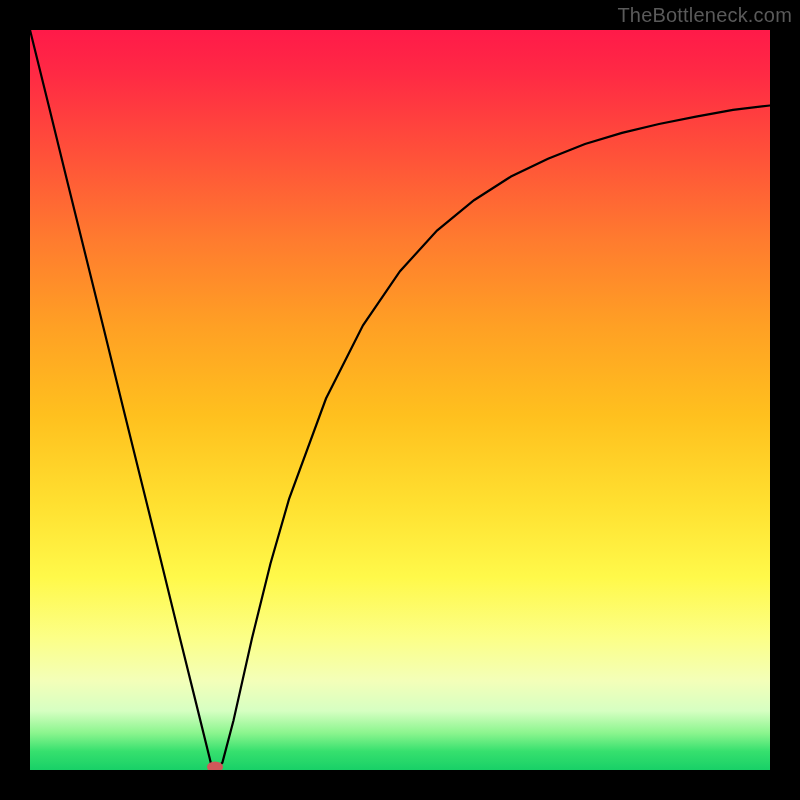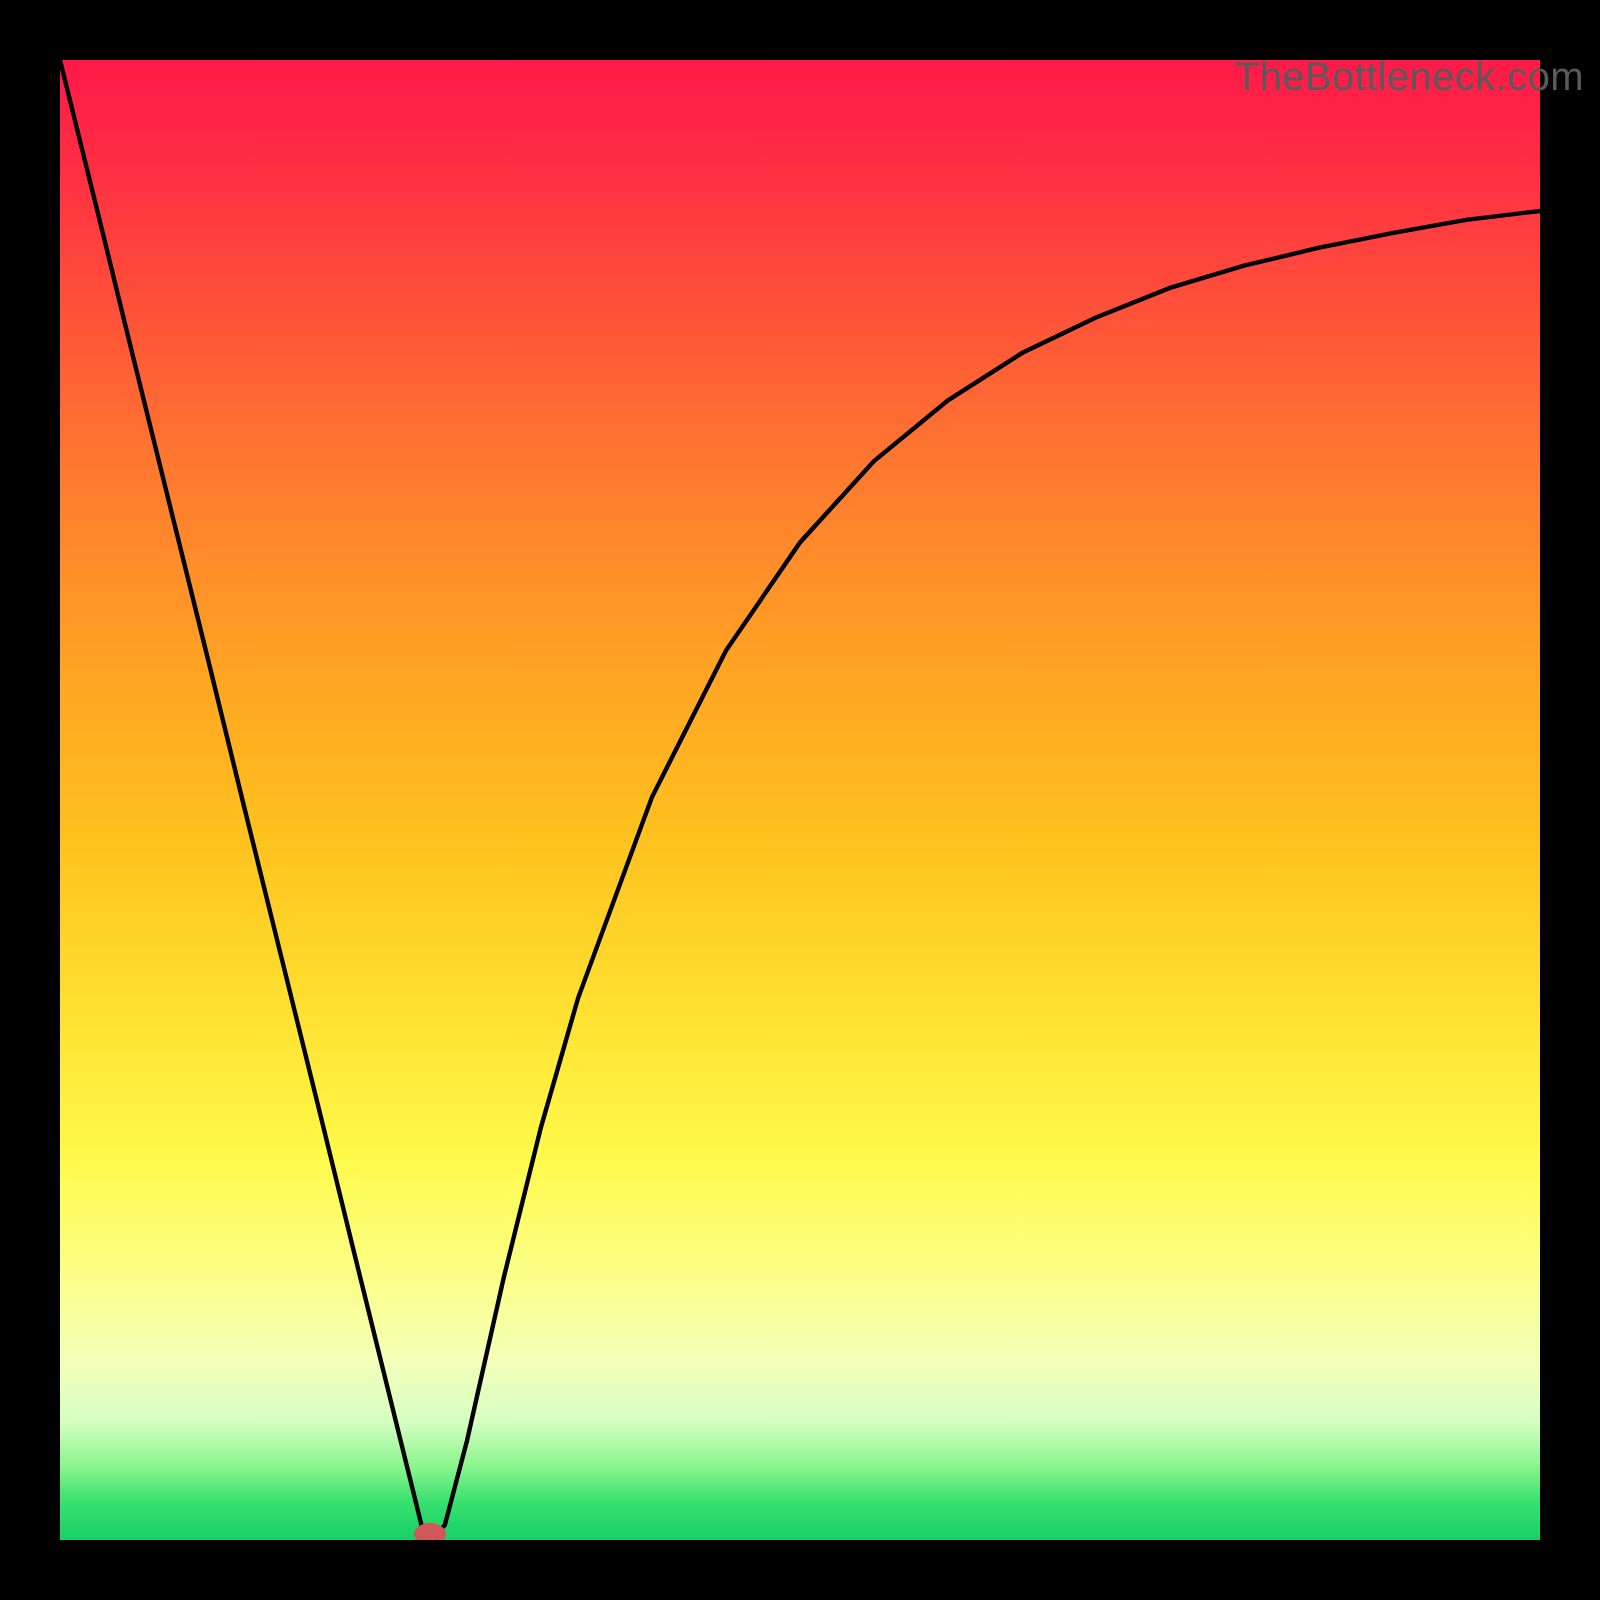--- a/index.html
+++ b/index.html
@@ -63,21 +63,20 @@
     height: 740px;
   }
   .attribution {
     position: absolute;
     top: 4px;
     right: 8px;
     color: #5a5a5a;
     font-size: 20px;
     letter-spacing: 0.2px;
     user-select: none;
-    margin-top: 24px;
   }
 </style>
 </head>
 <body>
 
 <div class="frame">
 
   <div class="plot-area">
 
     <svg class="curve-svg" viewBox="0 0 740 740" preserveAspectRatio="none">

